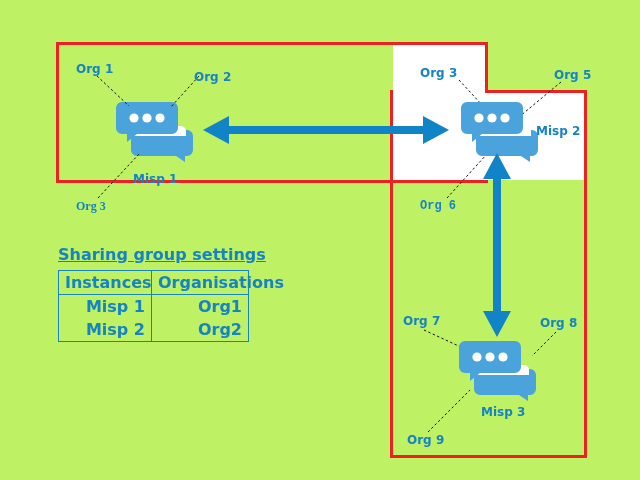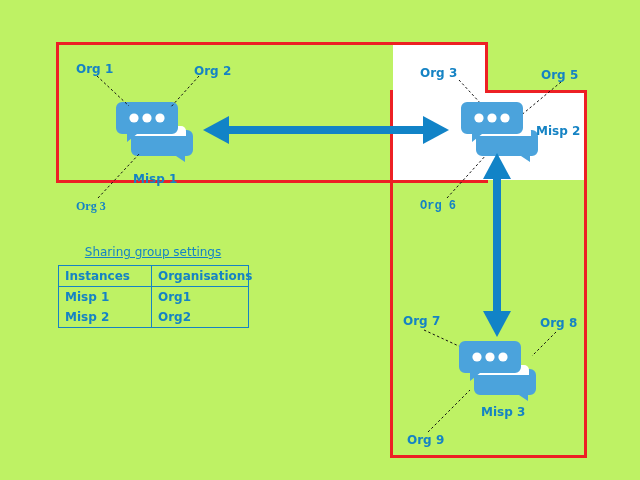--- a/index.html
+++ b/index.html
@@ -70,38 +70,38 @@
 
   
   .table-wrap {
     position: absolute;
     left: 58px;
     top: 245px;
     width: 190px;
   }
   .table-title {
     color: #1583c4;
-    font-size: 12px;
-    font-weight: normal;
+    font-size: 16px;
+    font-weight: bold;
     text-decoration: underline;
     text-align: center;
     margin-bottom: 6px;
     white-space: nowrap;
   }
   table.settings {
     border-collapse: collapse;
     width: 190px;
     table-layout: fixed;
   }
   table.settings td, table.settings th {
     border: 1px solid #1583c4;
     color: #1583c4;
-    font-size: 12px;
+    font-size: 16px;
     font-weight: bold;
-    text-align: left;
+    text-align: right;
     padding: 2px 6px;
     height: 16px;
     vertical-align: middle;
     white-space: nowrap;
   }
   table.settings th { font-weight: bold; }
   table.settings col.c1 { width: 93px; }
   table.settings col.c2 { width: 97px; }
   
   table.settings tr td, table.settings tr th {
@@ -143,37 +143,37 @@
     <line x1="98" y1="198" x2="140" y2="153"></line>
     <line x1="459" y1="80" x2="483" y2="106"></line>
     <line x1="561" y1="82" x2="519" y2="117"></line>
     <line x1="447" y1="198" x2="487" y2="154"></line>
     <line x1="424" y1="330" x2="463" y2="348"></line>
     <line x1="556" y1="332" x2="532" y2="356"></line>
     <line x1="428" y1="432" x2="470" y2="390"></line>
   </svg>
 
   <div class="label" style="left:76px; top:62px;">Org 1</div>
-  <div class="label" style="left:194px; top:64px;">Org 2</div>
+  <div class="label" style="left:194px; top:70px;">Org 2</div>
   <div class="label" style="left:76px; top:199px;font-family:Liberation Serif, serif;">Org 3</div>
   <div class="label inst" style="left:133px; top:172px;">Misp 1</div>
 
   <div class="bubbles" style="left:460px; top:100px;">
     <svg viewBox="0 0 80 62" xmlns="http://www.w3.org/2000/svg">
       <path d="M22 30 H72 a6 6 0 0 1 6 6 V50 a6 6 0 0 1 -6 6 H70 l0 6 -9 -6 H22 a6 6 0 0 1 -6 -6 V36 a6 6 0 0 1 6 -6 Z" fill="#4ba3dc"></path>
       <path d="M12 26 H66 a5 5 0 0 1 5 5 V36 H12 Z" fill="#ffffff"></path>
       <path d="M7 2 H57 a6 6 0 0 1 6 6 V28 a6 6 0 0 1 -6 6 H22 l-10 8 0 -8 H7 a6 6 0 0 1 -6 -6 V8 a6 6 0 0 1 6 -6 Z" fill="#4ba3dc"></path>
       <circle cx="19" cy="18" r="4.6" fill="#ffffff"></circle>
       <circle cx="32" cy="18" r="4.6" fill="#ffffff"></circle>
       <circle cx="45" cy="18" r="4.6" fill="#ffffff"></circle>
     </svg>
   </div>
 
   <div class="label" style="left:420px; top:66px;">Org 3</div>
-  <div class="label" style="left:541px; top:68px;">Org 5</div>
+  <div class="label" style="left:554px; top:68px;">Org 5</div>
   <div class="label" style="left:420px; top:199px;font-family:Liberation Mono, monospace;">Org 6</div>
   <div class="label inst" style="left:536px; top:124px;">Misp 2</div>
 
   <div class="bubbles" style="left:458px; top:339px;">
     <svg viewBox="0 0 80 62" xmlns="http://www.w3.org/2000/svg">
       <path d="M22 30 H72 a6 6 0 0 1 6 6 V50 a6 6 0 0 1 -6 6 H70 l0 6 -9 -6 H22 a6 6 0 0 1 -6 -6 V36 a6 6 0 0 1 6 -6 Z" fill="#4ba3dc"></path>
       <path d="M12 26 H66 a5 5 0 0 1 5 5 V36 H12 Z" fill="#ffffff"></path>
       <path d="M7 2 H57 a6 6 0 0 1 6 6 V28 a6 6 0 0 1 -6 6 H22 l-10 8 0 -8 H7 a6 6 0 0 1 -6 -6 V8 a6 6 0 0 1 6 -6 Z" fill="#4ba3dc"></path>
       <circle cx="19" cy="18" r="4.6" fill="#ffffff"></circle>
       <circle cx="32" cy="18" r="4.6" fill="#ffffff"></circle>

